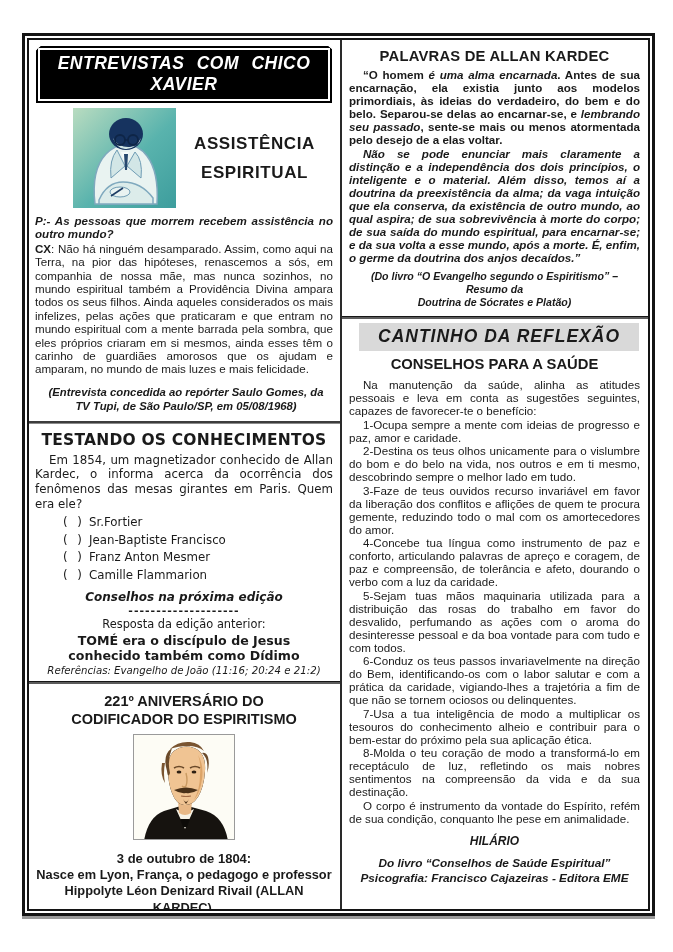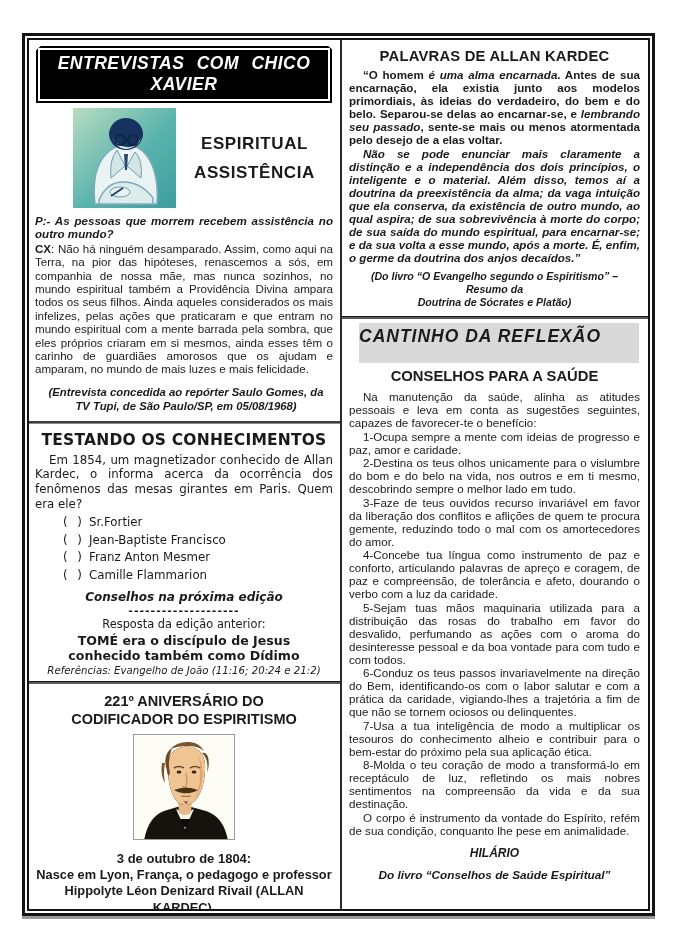--- a/index.html
+++ b/index.html
@@ -123,22 +123,22 @@
   .kardec-quote .em { font-style:italic; }
   .kardec-source {
     font-weight:bold; font-style:italic; text-align:center;
     font-size:10.6px; line-height:13px; margin:6px 0 7px 0;
   }
   .sep-heavy-r { height:3px; background:#5c5c5c; border-top:1px solid #161616; margin:0 -8px 0 -7px; }
   .band {
     margin:4px 1px 5px 10px;
     background:#d9d9d9;
     font-weight:bold; font-style:italic;
-    font-size:17.5px; text-align:left; letter-spacing:1px;
-    padding:3px 0 16px 0;
+    font-size:17.5px; text-align:center; letter-spacing:1px;
+    padding:3px 0 4px 0;
   }
   .consel-title {
     font-weight:bold; font-size:14.8px; text-align:center;
     margin:2px 0 6px 0;
   }
   .consel-p {
     font-size:11.6px; line-height:13px;
     text-align:justify; text-indent:14px;
     margin-bottom:.5px;
   }
@@ -187,22 +187,22 @@
             <circle cx="47" cy="32" r="5" fill="none" stroke="#0e2547" stroke-width="1.8"></circle>
             <circle cx="60" cy="32" r="5" fill="none" stroke="#0e2547" stroke-width="1.8"></circle>
             <line x1="52" y1="32" x2="55" y2="32" stroke="#0e2547" stroke-width="1.5"></line>
 
             <path d="M26 92 Q34 74 50 74 Q68 74 80 90 L80 96 L26 96 Z" fill="#dcecea" stroke="#7fa9be" stroke-width="1.5"></path>
             <ellipse cx="47" cy="84" rx="10" ry="5" fill="#e9f3f1" stroke="#6f9cb4" stroke-width="1"></ellipse>
             <line x1="38" y1="88" x2="50" y2="80" stroke="#1d3c63" stroke-width="1.6"></line>
           </svg>
         </div>
         <div class="intro-title">
+          <div>ASSISTÊNCIA</div>
           <div>ESPIRITUAL</div>
-          <div>ASSISTÊNCIA</div>
         </div>
       </div>
 
       <p class="q-text">P:- As pessoas que morrem recebem assistência no outro mundo?</p>
       <p class="a-text"><span class="cx">CX</span><span>: Não há ninguém desamparado. Assim, como aqui na Terra, na pior das hipóteses, renascemos a sós, em companhia de nossa mãe, mas nunca sozinhos, no mundo espiritual também a Providência Divina ampara todos os seus filhos. Ainda aqueles considerados os mais infelizes, pelas ações que praticaram e que entram no mundo espiritual com a mente barrada pela sombra, que eles próprios criaram em si mesmos, ainda esses têm o carinho de guardiães amorosos que os ajudam e amparam, no mundo de mais luzes e mais felicidade.</span></p>
       <p class="attrib">(Entrevista concedida ao repórter Saulo Gomes, da TV Tupi, de São Paulo/SP, em 05/08/1968)</p>
 
       <div class="sep-double"></div>
 
       <div class="quiz">
@@ -300,16 +300,17 @@
         <p class="consel-p">4-Concebe tua língua como instrumento de paz e conforto, articulando palavras de apreço e coragem, de paz e compreensão, de tolerância e afeto, dourando o verbo com a luz da caridade.</p>
         <p class="consel-p">5-Sejam tuas mãos maquinaria utilizada para a distribuição das rosas do trabalho em favor do desvalido, perfumando as ações com o aroma do desinteresse pessoal e da boa vontade para com tudo e com todos.</p>
         <p class="consel-p">6-Conduz os teus passos invariavelmente na direção do Bem, identificando-os com o labor salutar e com a prática da caridade, vigiando-lhes a trajetória a fim de que não se tornem ociosos ou delinquentes.</p>
         <p class="consel-p">7-Usa a tua inteligência de modo a multiplicar os tesouros do conhecimento alheio e contribuir para o bem-estar do próximo pela sua aplicação ética.</p>
         <p class="consel-p">8-Molda o teu coração de modo a transformá-lo em receptáculo de luz, refletindo os mais nobres sentimentos na compreensão da vida e da sua destinação.</p>
         <p class="consel-p">O corpo é instrumento da vontade do Espírito, refém de sua condição, conquanto lhe pese em animalidade.</p>
       </div>
 
       <div class="hilario">HILÁRIO</div>
       <div class="book-line">Do livro “Conselhos de Saúde Espiritual”</div>
+      <div class="psico-line">Psicografia: Francisco Cajazeiras - Editora EME</div>
     </div>
 
   </div>
 </div>
 
 </body></html>

